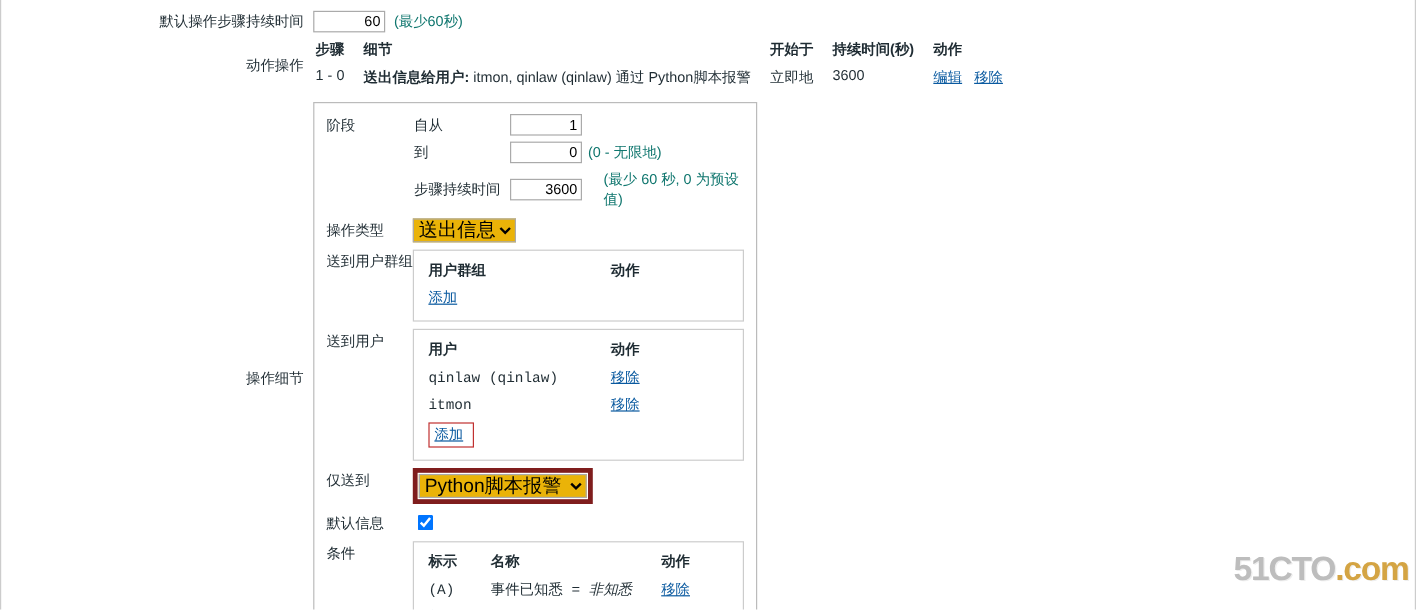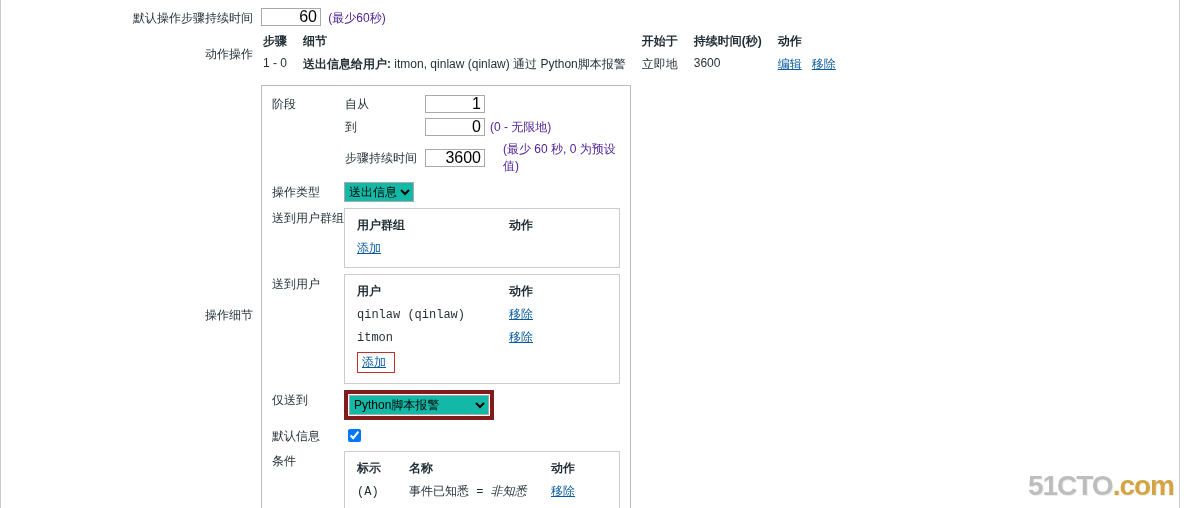--- a/index.html
+++ b/index.html
@@ -33,26 +33,26 @@
     width: 260px;
     text-align: right;
     padding-right: 8px;
     padding-top: 2px;
     color: #1f2c33;
   }
   .val-col { flex: 1; }
   input[type="text"] {
     border: 1px solid #aaa;
     padding: 1px 3px;
-    font-size: 16px;
+    font-size: 12px;
     text-align: right;
     height: 18px;
   }
   .w60 { width: 60px; }
-  .hint { color: #4c1d95; margin-left: 4px; }
+  .hint { color: #0f766e; margin-left: 4px; }
   .ops-table {
     border-collapse: collapse;
   }
   .ops-table th {
     text-align: left;
     font-weight: bold;
     padding: 2px 14px 4px 2px;
     color: #1f2c33;
     white-space: nowrap;
   }
@@ -84,37 +84,37 @@
   .inner-val { flex: 1; }
   .sub-tbl { width: 100%; font-family: Liberation Mono, monospace; }
   .sub-tbl th { text-align:left; font-weight:bold; padding:2px 4px; }
   .sub-tbl td { text-align:left; padding:2px 4px; }
   .panel {
     border: 1px solid #ccc;
     padding: 4px 6px 6px 6px;
   }
   select {
     border: 1px solid #aaa;
-    font-size: 12px;
+    font-size: 16px;
     height: 20px;
-    background: #14b8a6;
+    background: #eab308;
   }
   .red-box {
     border: 4px solid #7f1d1d;
     display: inline-block;
   }
   .add-red {
     border: 1px solid #c03030;
     display: inline-block;
     padding: 1px 8px 1px 4px;
   }
   .watermark {
     position: absolute;
     right: 10px;
-    bottom: 6px;
+    bottom: 18px;
     text-align: right;
     color: #999;
     font-family: Arial, sans-serif;
   }
   .watermark .wm1 {
     font-size: 28px;
     font-weight: bold;
     letter-spacing: -1px;
     color: #bdbdbd;
     text-shadow: 1px 1px 0 #eee;

